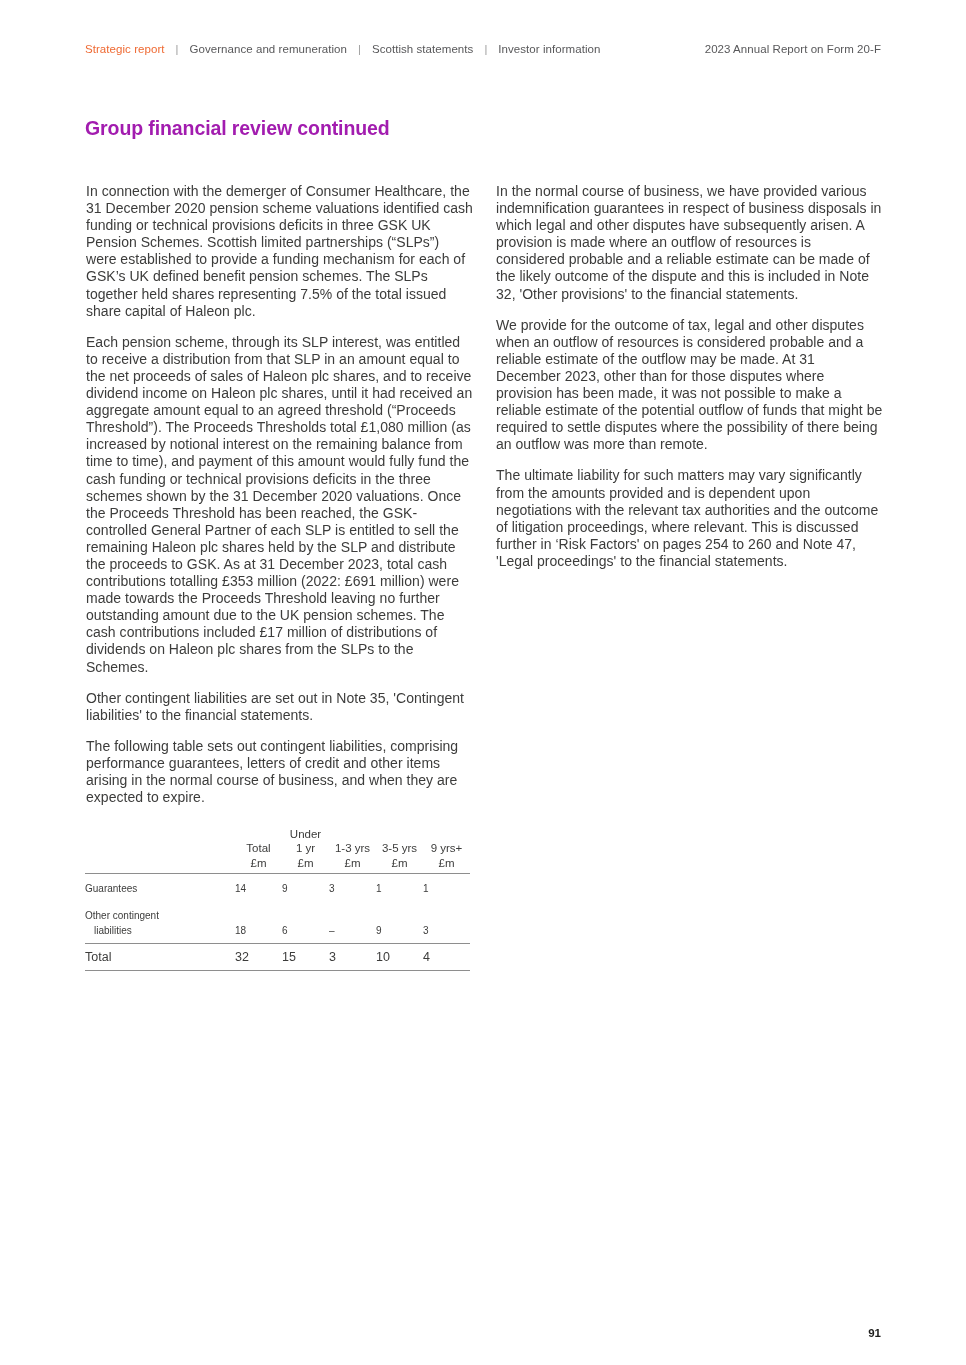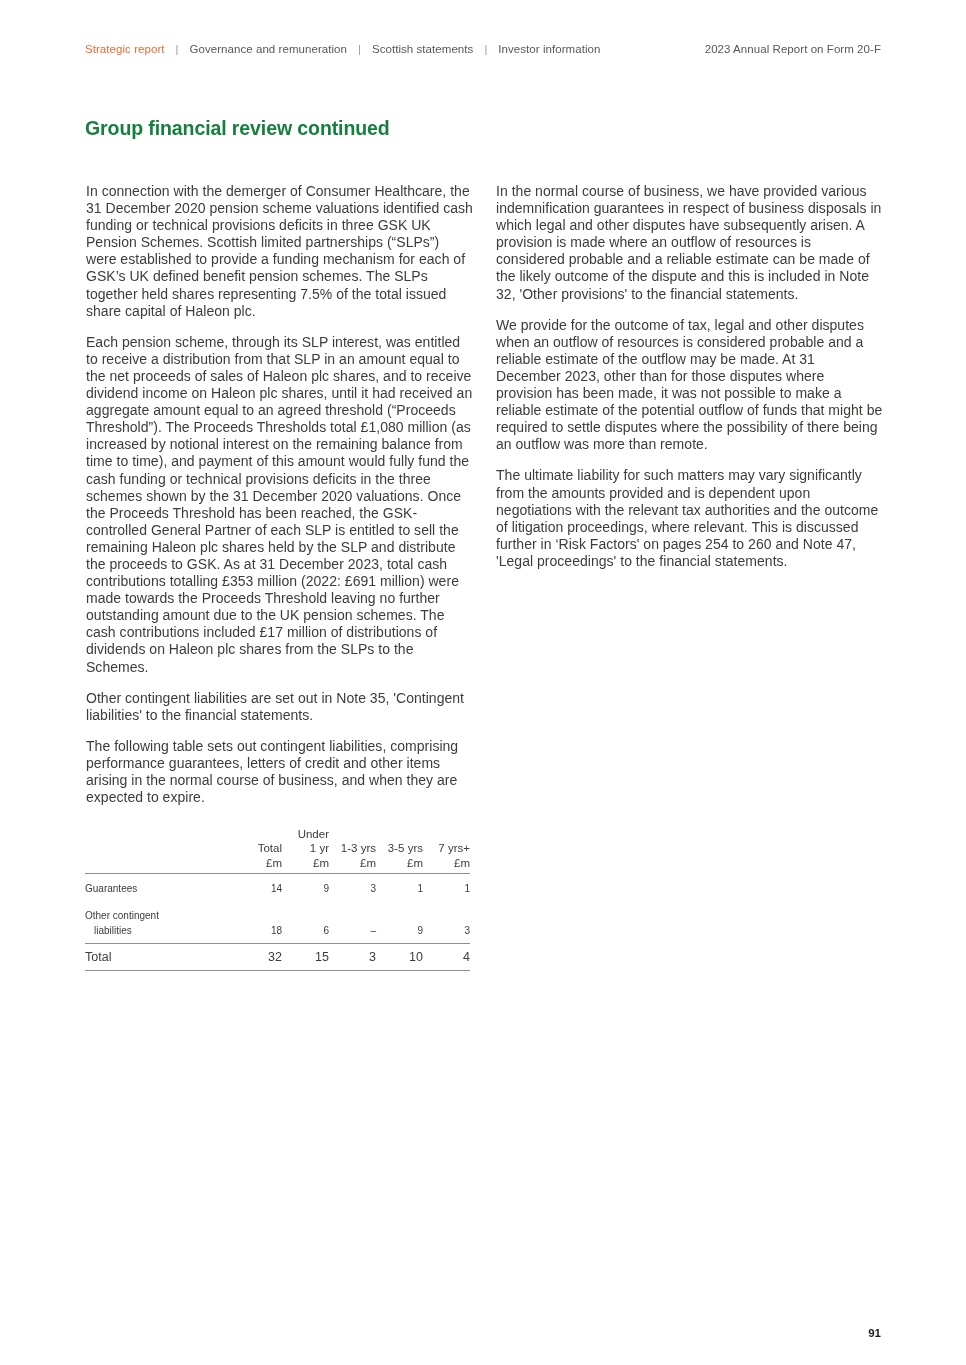--- a/index.html
+++ b/index.html
@@ -63,21 +63,21 @@
     white-space: nowrap;
   }
 
   
   .page-title {
     position: absolute;
     left: 85px;
     top: 104px;
     font-size: 19.5px;
     font-weight: 600;
-    color: #15803d;
+    color: #a21caf;
     letter-spacing: -0.005em;
   }
 
   
   .col {
     position: absolute;
     top: 183px;
     width: 388px;
   }
   .col-left  { left: 85px; }
@@ -114,21 +114,20 @@
     font-weight: 400;
     vertical-align: bottom;
   }
   .fin-table th.col-label,
   .fin-table td.col-label {
     text-align: left;
     width: 150px;
   }
   .fin-table th.num,
   .fin-table td.num {
-    text-align: right;
     width: 47px;
     padding-left: 0;
     margin-top: 36px;
   }
 
   .hdr-top th {
     font-size: 11.5px;
     line-height: 14px;
     color: #3c3c3b;
     padding-bottom: 1px;
@@ -224,21 +223,21 @@
           <th class="num">
             <span class="stack"></span>
             <span class="stack">1-3 yrs</span>
           </th>
           <th class="num">
             <span class="stack"></span>
             <span class="stack">3-5 yrs</span>
           </th>
           <th class="num">
             <span class="stack"></span>
-            <span class="stack">7 yrs+</span>
+            <span class="stack">9 yrs+</span>
           </th>
         </tr>
         <tr class="hdr-units">
           <th class="col-label"></th>
           <th class="num">£m</th>
           <th class="num">£m</th>
           <th class="num">£m</th>
           <th class="num">£m</th>
           <th class="num">£m</th>
         </tr>

